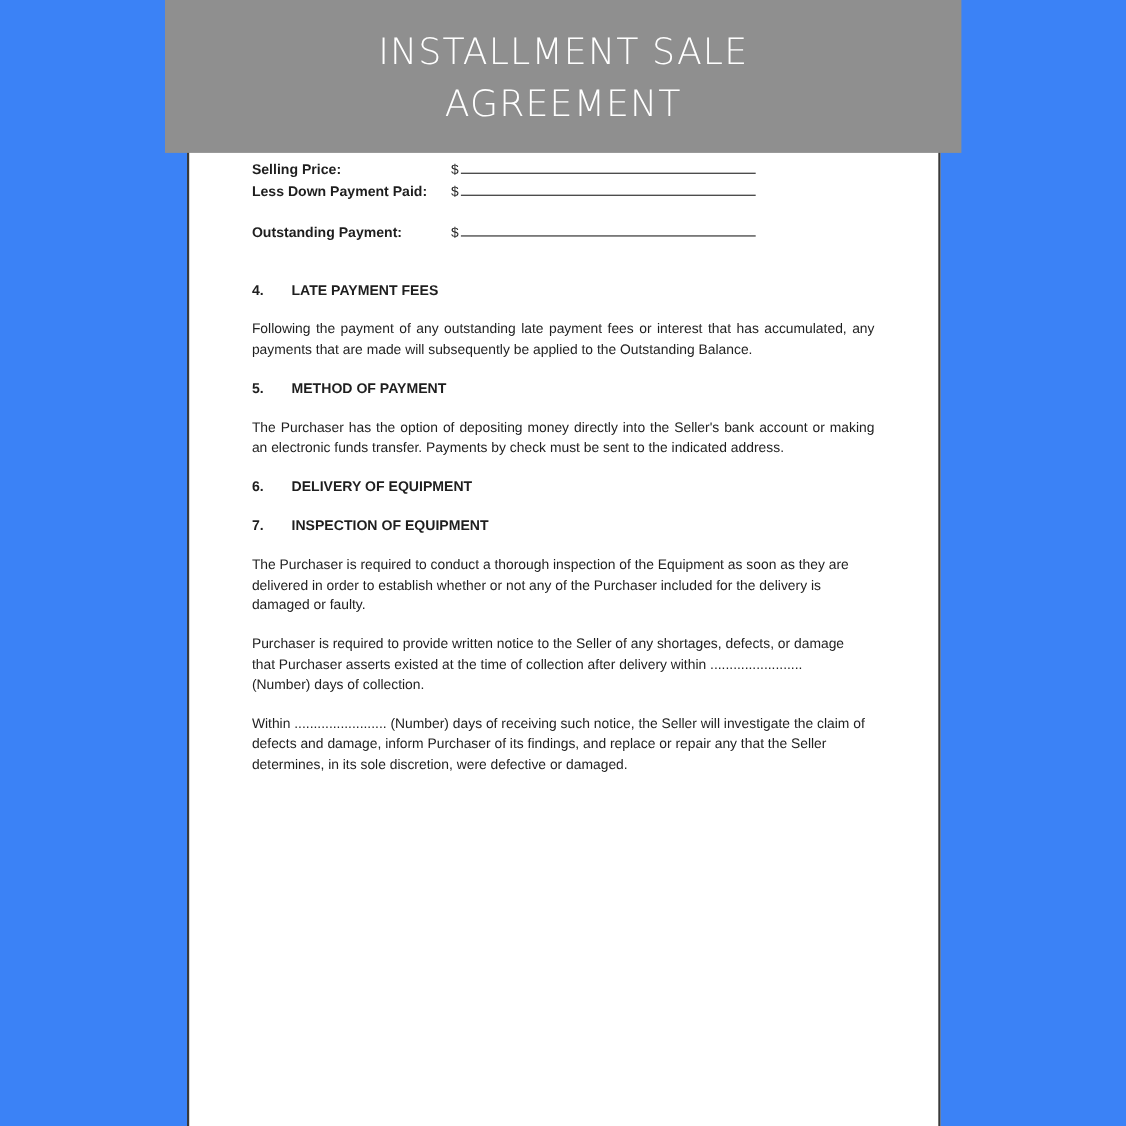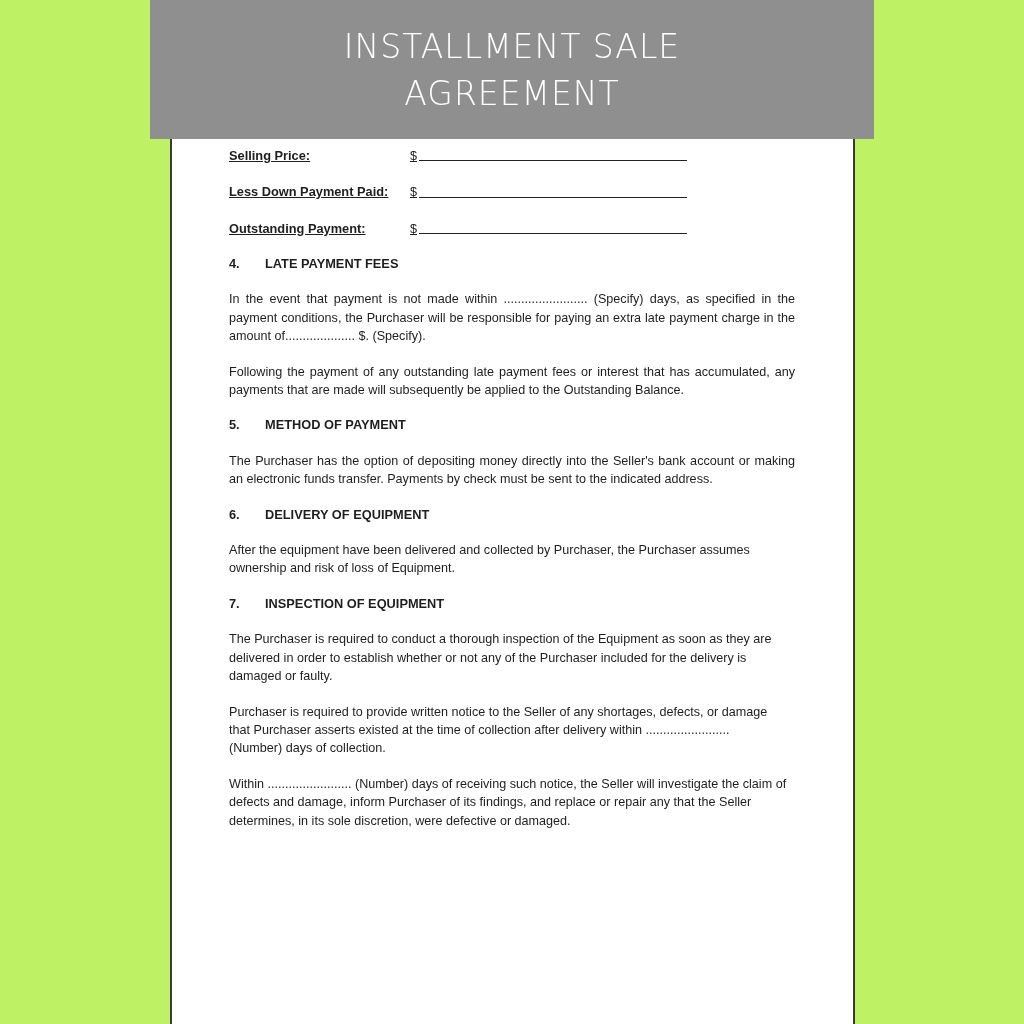--- a/index.html
+++ b/index.html
@@ -7,21 +7,21 @@
       padding: 0;
       width: 1024px;
       height: 1024px;
       background: #ffffff;
       overflow: hidden;
     }
     .canvas {
       position: relative;
       width: 1024px;
       height: 1024px;
-      background: #bef264;
+      background: #3b82f6;
     }
     .page {
       position: absolute;
       left: 170px;
       top: 0;
       width: 681px;
       height: 1030px;
       border-left: 2px solid #3a3a3a;
       border-right: 2px solid #3a3a3a;
       background: #ffffff;
@@ -54,23 +54,21 @@
       top: 145px;
       width: 566px;
       font-family: "Liberation Sans", sans-serif;
       font-size: 12.6px;
       color: #1e1e1e;
       line-height: 18.4px;
       z-index: 1;
     }
     .field-row {
       display: flex;
-      align-items: flex-end;
       height: 36.5px;
-      text-decoration: underline;
     }
     .field-label {
       width: 181px;
       font-weight: bold;
       font-size: 12.8px;
     }
     .field-dollar {
       width: 9px;
     }
     .field-line {
@@ -127,34 +125,32 @@
         <span class="field-dollar">$</span>
         <span class="field-line"></span>
       </div>
     </div>
 
 
     <div class="heading">
       <span class="num">4.</span>
       <span>LATE PAYMENT FEES</span>
     </div>
-    <p>In the event that payment is not made within ........................ (Specify) days, as specified in the payment conditions, the Purchaser will be responsible for paying an extra late payment charge in the amount of.................... $. (Specify).</p>
     <p class="para-gap">Following the payment of any outstanding late payment fees or interest that has accumulated, any payments that are made will subsequently be applied to the Outstanding Balance.</p>
 
     <div class="heading">
       <span class="num">5.</span>
       <span>METHOD OF PAYMENT</span>
     </div>
     <p>The Purchaser has the option of depositing money directly into the Seller's bank account or making an electronic funds transfer. Payments by check must be sent to the indicated address.</p>
 
     <div class="heading">
       <span class="num">6.</span>
       <span>DELIVERY OF EQUIPMENT</span>
     </div>
-    <p class="left para-gap" style="width:525px">After the equipment have been delivered and collected by Purchaser, the Purchaser assumes ownership and risk of loss of Equipment.</p>
 
     <div class="heading">
       <span class="num">7.</span>
       <span>INSPECTION OF EQUIPMENT</span>
     </div>
     <p class="left" style="width:555px">The Purchaser is required to conduct a thorough inspection of the Equipment as soon as they are delivered in order to establish whether or not any of the Purchaser included for the delivery is damaged or faulty.</p>
     <p class="left para-gap" style="width:555px">Purchaser is required to provide written notice to the Seller of any shortages, defects, or damage that Purchaser asserts existed at the time of collection after delivery within ........................ (Number) days of collection.</p>
     <p class="left para-gap" style="width:566px">Within ........................ (Number) days of receiving such notice, the Seller will investigate the claim of defects and damage, inform Purchaser of its findings, and replace or repair any that the Seller determines, in its sole discretion, were defective or damaged.</p>
 
   </div>

